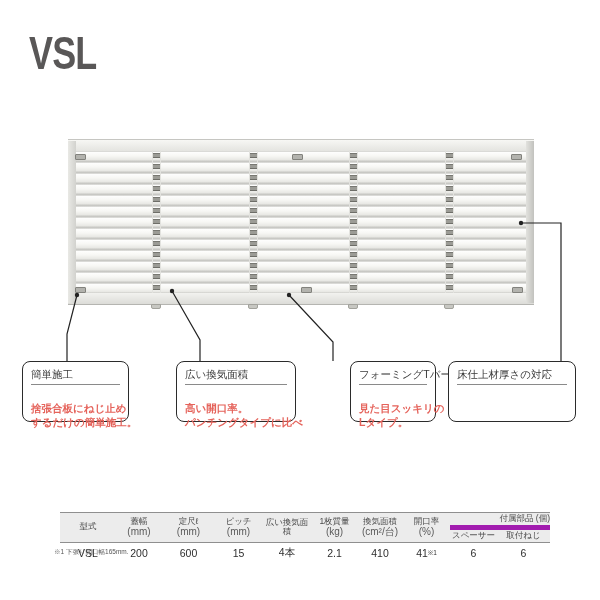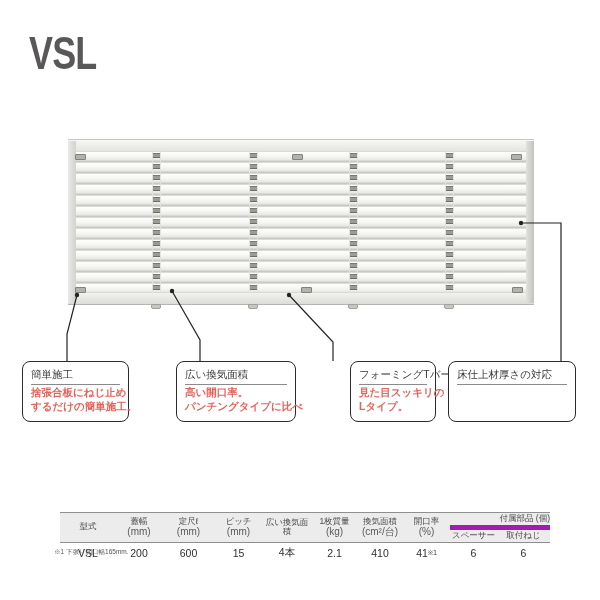--- a/index.html
+++ b/index.html
@@ -36,21 +36,21 @@
         border:1px solid #a2a29c;border-radius:0 0 2px 2px;box-sizing:border-box;}
 
   
   .leaders{position:absolute;left:0;top:0;width:600px;height:600px;pointer-events:none;}
 
   
   .callout{position:absolute;top:361px;height:61px;background:#fff;border:1.2px solid #2b2b2b;
            border-radius:8px;box-sizing:border-box;padding:6px 8px 0 8px;}
   .c-title{font-size:10.5px;color:#3a3a3a;line-height:1.2;white-space:nowrap;}
   .c-sep{height:0;border-bottom:1px solid #8a8a8a;margin-top:3px;}
-  .c-body{margin-top:0;font-size:10.5px;font-weight:bold;color:#e5635b;line-height:1.38;}
+  .c-body{margin-top:16px;font-size:10.5px;font-weight:bold;color:#e5635b;line-height:1.38;}
   .c-body span{display:block;white-space:nowrap;}
 
   
   .spec{position:absolute;left:60px;top:512px;width:490px;}
   .spec table{border-collapse:collapse;width:490px;table-layout:fixed;}
   .spec th{background:#ececec;font-weight:normal;font-size:8.5px;color:#4a4a4a;
            text-align:center;vertical-align:middle;padding:1px 0;line-height:1.15;}
   .spec tr.h1 th{border-top:1px solid #8f8f8f;}
   .spec th .hu{display:block;font-size:10px;color:#5a5a5a;}
   .spec th.grp{border-bottom:5px solid #a21caf;text-align:right;}

